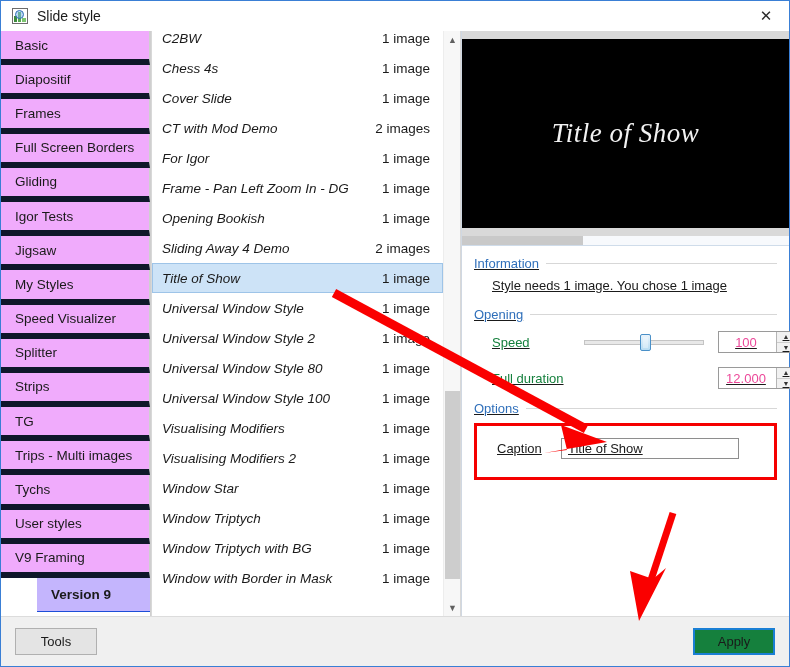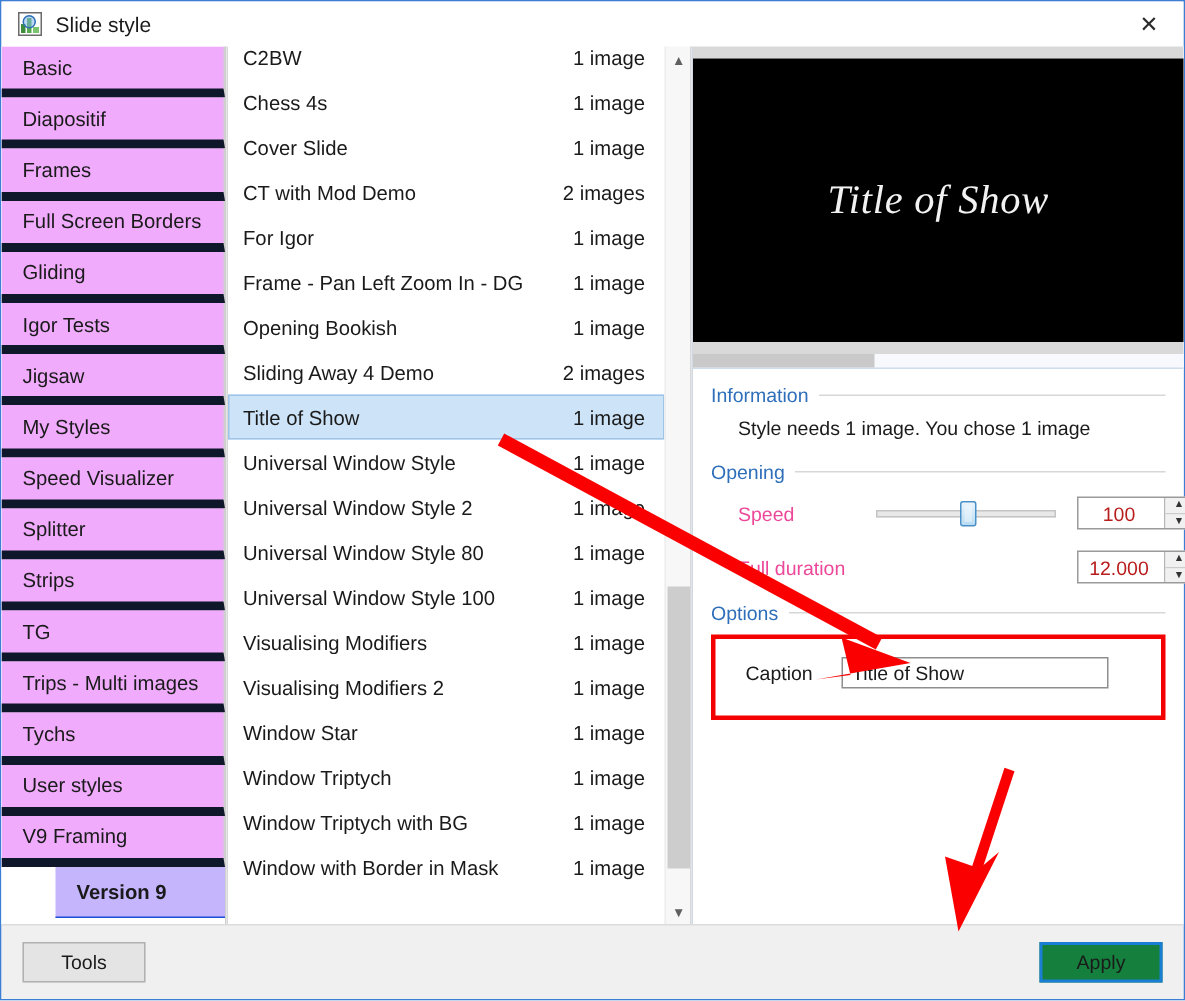--- a/index.html
+++ b/index.html
@@ -160,20 +160,21 @@
     border: 1px solid transparent;
   }
   .list-row.selected {
     background: #cde3f7;
     border: 1px solid #9ec4e8;
   }
   .list-row .name {
     flex: 1 1 auto;
     white-space: nowrap;
     overflow: hidden;
+    font-style: italic;
   }
   .list-row .count {
     flex: 0 0 auto;
     text-align: right;
     margin-left: 19px;
   }
 
   
   .vscroll {
     position: absolute;
@@ -252,20 +253,21 @@
     left: 0; top: 0; bottom: 0;
     width: 37%;
     background: #c9c9c9;
   }
 
   .panel-body {
     flex: 1 1 auto;
     padding: 10px 12px 0 12px;
     box-sizing: border-box;
     position: relative;
+    text-decoration: underline;
   }
 
   .group {
     margin-bottom: 4px;
   }
   .group-header {
     display: flex;
     align-items: center;
     gap: 7px;
     margin-bottom: 7px;
@@ -292,21 +294,21 @@
   .field-row {
     display: flex;
     align-items: center;
     height: 26px;
     margin-bottom: 10px;
   }
   .field-label {
     width: 92px;
     flex: 0 0 auto;
     font-size: 13px;
-    color: #ec4899;
+    color: #15803d;
   }
 
   .slider {
     width: 120px;
     flex: 0 0 auto;
     height: 20px;
     position: relative;
     margin-right: 14px;
   }
   .slider .track {
@@ -347,21 +349,21 @@
     display: flex;
     align-items: stretch;
     margin-right: 7px;
   }
   .spin .val {
     flex: 1 1 auto;
     display: flex;
     align-items: center;
     justify-content: center;
     font-size: 13px;
-    color: #b91c1c;
+    color: #ec4899;
     padding-right: 3px;
   }
   .spin .btns {
     flex: 0 0 auto;
     width: 18px;
     display: flex;
     flex-direction: column;
     border-left: 1px solid #b5b5b5;
   }
   .spin .btns .b {

